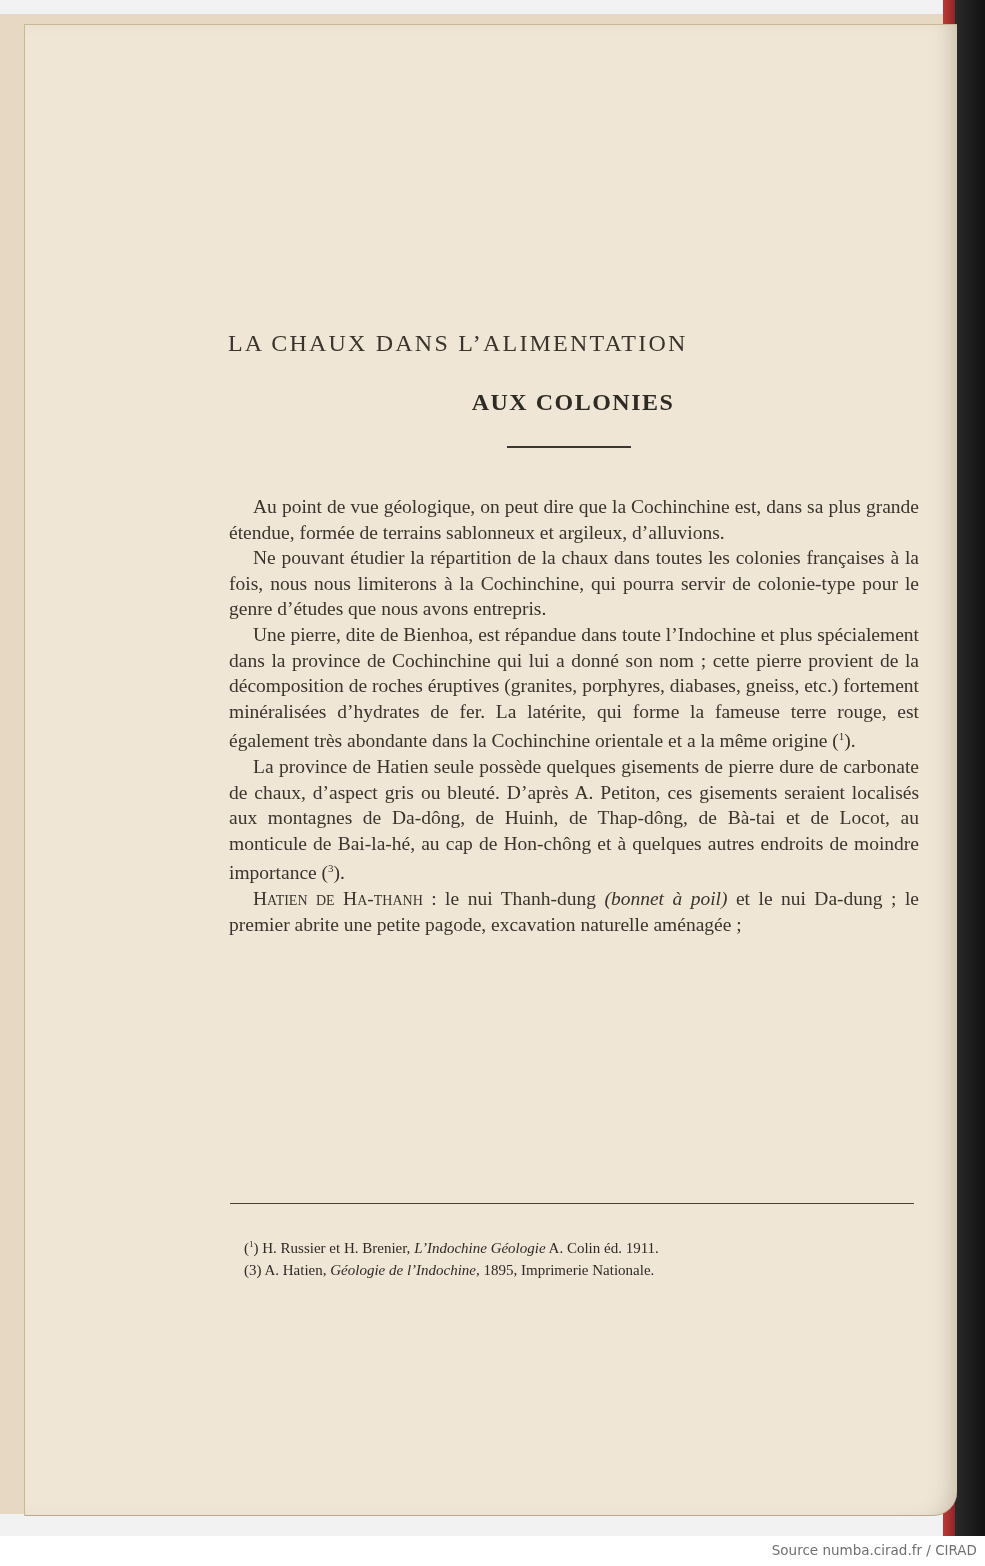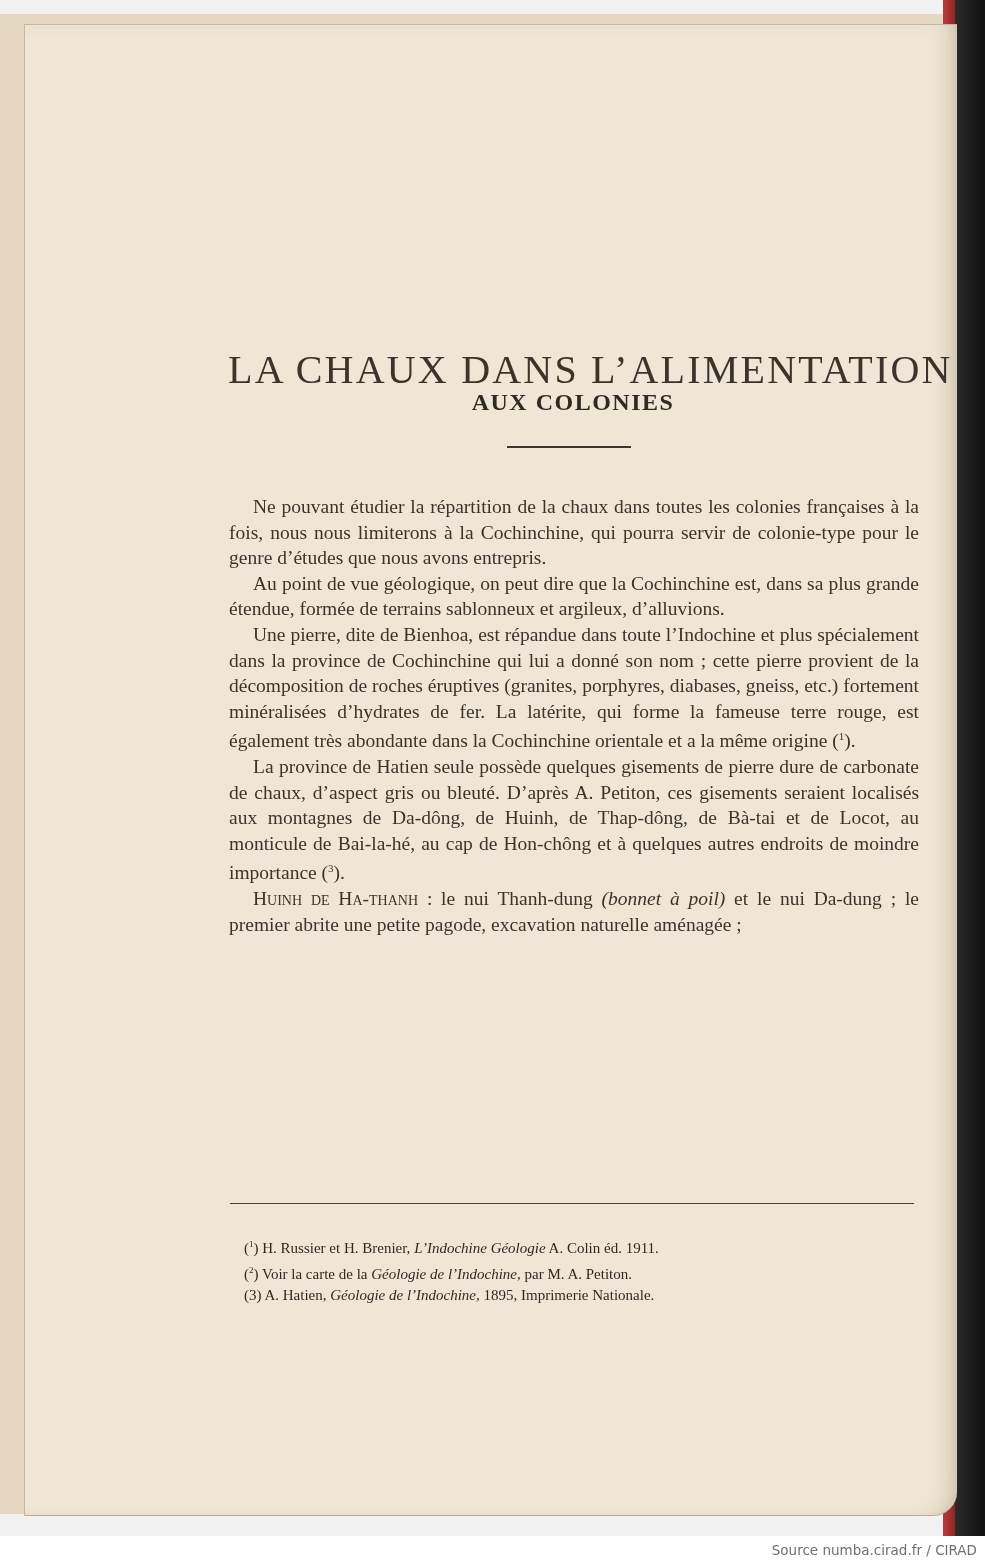--- a/index.html
+++ b/index.html
@@ -27,23 +27,23 @@
     .page {
       position: absolute; left: 24px; top: 24px; width: 932px; height: 1490px;
       background: #efe6d6;
       border-left: 1px solid #c8b898;
       border-top: 1px solid #c8b898;
       border-bottom: 1px solid #b9a98a;
       border-radius: 0 0 24px 0;
       box-shadow: inset -18px 0 22px -14px rgba(120,100,70,0.35);
     }
     .title {
-      position: absolute; left: 228px; top: 346px; width: 690px;
+      position: absolute; left: 228px; top: 330px; width: 690px;
       font-family: "Liberation Serif", serif;
-      font-size: 40px; letter-spacing: 2.2px; color: #3a342c;
+      font-size: 24px; letter-spacing: 2.2px; color: #3a342c;
       white-space: nowrap; font-weight: normal;
     }
     .subtitle {
       position: absolute; left: 228px; top: 389px; width: 690px; text-align: center;
       font-family: "Liberation Serif", serif; font-weight: bold;
       font-size: 24px; letter-spacing: 1.5px; color: #2e2a24;
     }
     .title-rule {
       position: absolute; left: 507px; top: 446px; width: 124px; height: 2px;
       background: #3c3630;
@@ -81,29 +81,28 @@
   <div class="board-top"></div>
   <div class="spine-red"></div>
   <div class="spine-dark"></div>
   <div class="page"></div>
 
   <div class="title">LA CHAUX DANS L’ALIMENTATION</div>
   <div class="subtitle">AUX COLONIES</div>
   <div class="title-rule"></div>
 
   <div class="body-text">
+    <p><span>Au point de vue géologique, on peut dire que la Cochinchine est, dans sa plus grande étendue, formée de terrains sablonneux et argileux, d’alluvions.</span></p>
     <p><span>Ne pouvant étudier la répartition de la chaux dans toutes les colonies françaises à la fois, nous nous limiterons à la Cochinchine, qui pourra servir de colonie-type pour le genre d’études que nous avons entrepris.</span></p>
-    <p><span>Au point de vue géologique, on peut dire que la Cochinchine est, dans sa plus grande étendue, formée de terrains sablonneux et argileux, d’alluvions.</span></p>
     <p><span>Une pierre, dite de Bienhoa, est répandue dans toute l’Indochine et plus spécialement dans la province de Cochinchine qui lui a donné son nom ; cette pierre provient de la décomposition de roches éruptives (granites, porphyres, diabases, gneiss, etc.) fortement minéralisées d’hydrates de fer. La latérite, qui forme la fameuse terre rouge, est également très abondante dans la Cochinchine orientale et a la même origine </span>(<span class="sup">1</span>)<span>.</span></p>
     <p><span>La province de Hatien seule possède quelques gisements de pierre dure de carbonate de chaux, d’aspect gris ou bleuté. D’après A. Petiton, ces gisements seraient localisés aux montagnes de Da-dông, de Huinh, de Thap-dông, de Bà-tai et de Locot, au monticule de Bai-la-hé, au cap de Hon-chông et à quelques autres endroits de moindre importance </span>(<span class="sup">3</span>)<span>.</span></p>
-    <p><span class="smallcaps">Huinh de Ha-thanh</span><span> : le nui Thanh-dung </span><i>(bonnet à poil)</i><span> et le nui Da-dung ; le premier abrite une petite pagode, excavation naturelle aménagée ;</span></p>
+    <p><span class="smallcaps">Hatien de Ha-thanh</span><span> : le nui Thanh-dung </span><i>(bonnet à poil)</i><span> et le nui Da-dung ; le premier abrite une petite pagode, excavation naturelle aménagée ;</span></p>
   </div>
 
   <div class="footnote-rule"></div>
 
   <div class="footnotes">
     <div>(<span class="sup">1</span>)<span> H. Russier et H. Brenier, </span><i>L’Indochine Géologie</i><span> A. Colin éd. 1911.</span></div>
-    <div>(<span class="sup">2</span>)<span> Voir la carte de la </span><i>Géologie de l’Indochine,</i><span> par M. A. Petiton.</span></div>
     <div><span>(3)</span><span> A. Hatien, </span><i>Géologie de l’Indochine,</i><span> 1895, Imprimerie Nationale.</span></div>
   </div>
 </div>
 
 <div class="source">Source numba.cirad.fr / CIRAD</div>
 
 </body></html>

